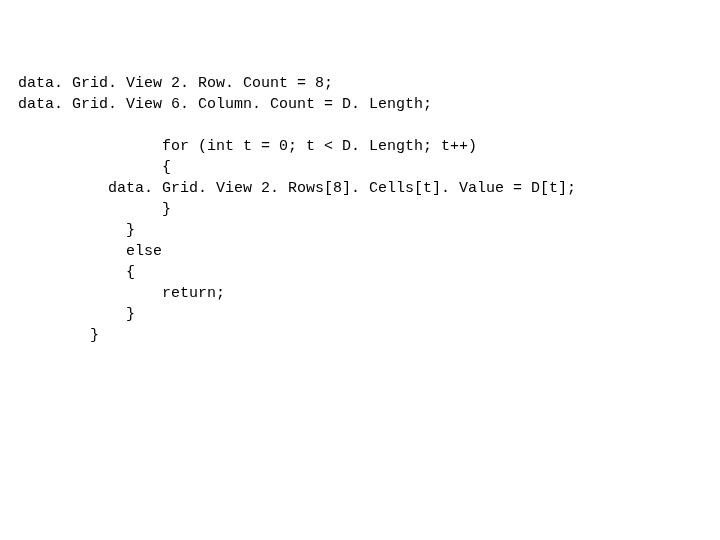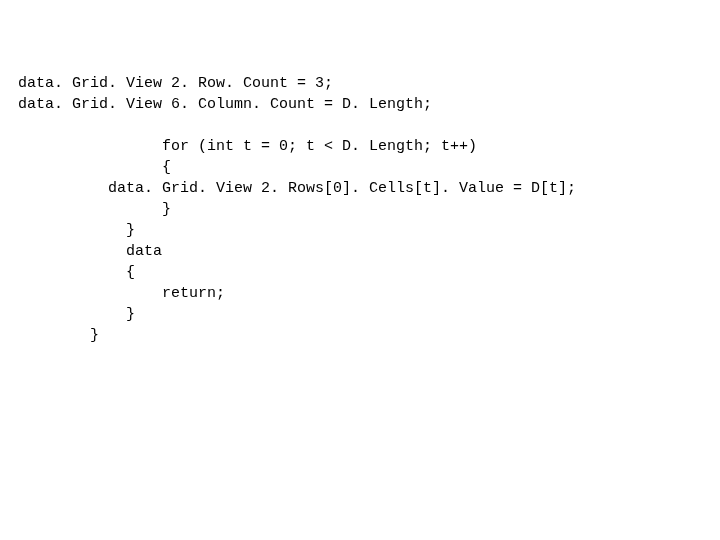--- a/index.html
+++ b/index.html
@@ -17,26 +17,26 @@
       color: #000000;
       padding-top: 52px;
       padding-left: 18px;
       white-space: pre;
     }
   </style>
 </head>
 <body>
 
 <div class="code-container">
-<span>data. Grid. View 2. Row. Count = 3;</span>
+<span>data. Grid. View 2. Row. Count = 8;</span>
 <span>data. Grid. View 6. Column. Count = D. Length;</span>
 <span></span>
 <span>                for (int t = 0; t &lt; D. Length; t++)</span>
 <span>                {</span>
-<span>          data. Grid. View 2. Rows[0]. Cells[t]. Value = D[t];</span>
+<span>          data. Grid. View 2. Rows[8]. Cells[t]. Value = D[t];</span>
 <span>                }</span>
 <span>            }</span>
-<span>            data</span>
+<span>            else</span>
 <span>            {</span>
 <span>                return;</span>
 <span>            }</span>
 <span>        }</span>
 </div>
 
 </body></html>

